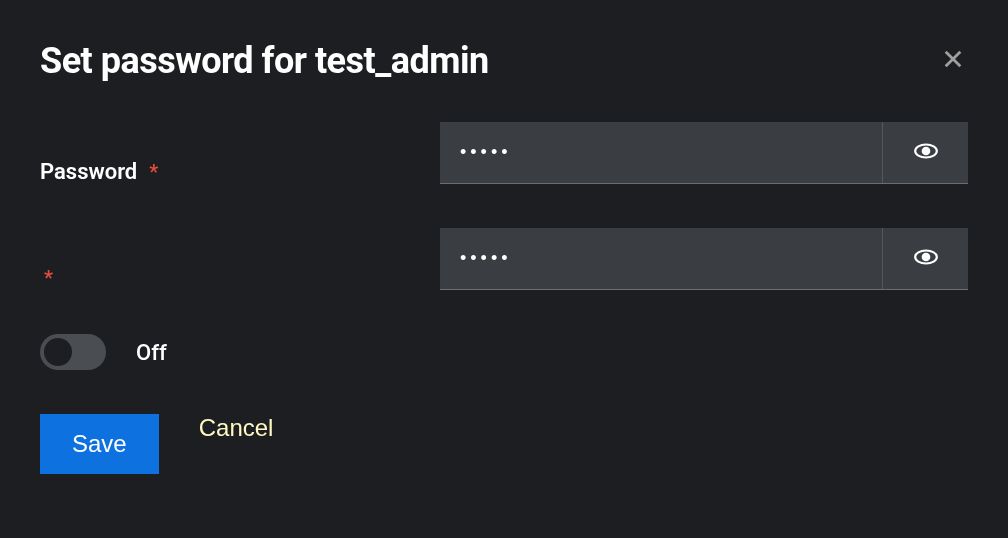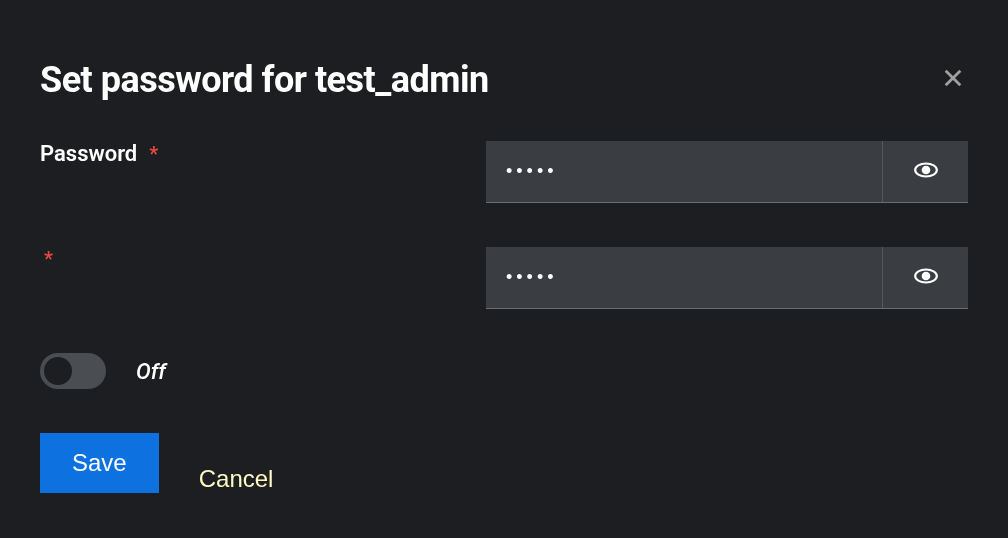--- a/index.html
+++ b/index.html
@@ -16,41 +16,39 @@
       overflow: hidden;
     }
     .modal {
       padding: 40px 40px 40px 40px;
     }
     .modal-header {
       display: flex;
       justify-content: space-between;
       align-items: center;
       margin-bottom: 40px;
-      margin-top: 19px;
     }
     .modal-title {
       font-size: 36px;
       font-weight: 700;
       letter-spacing: -0.5px;
     }
     .close-btn {
       background: none;
       border: none;
       color: #a0a0a0;
       font-size: 28px;
       cursor: pointer;
       padding: 4px;
       line-height: 1;
     }
     .form-row {
       display: flex;
-      align-items: flex-start;
+      align-items: flex-end;
       margin-bottom: 44px;
-      gap: 46px;
     }
     .form-label {
       width: 400px;
       font-size: 22px;
       font-weight: 600;
       display: flex;
       align-items: center;
       gap: 8px;
     }
     .required {
@@ -122,25 +120,24 @@
       height: 28px;
       background: #1c1e21;
       border-radius: 50%;
       top: 4px;
       left: 4px;
       transition: left 0.2s;
     }
     .toggle-label {
       font-size: 22px;
       font-weight: 500;
-      font-style: italic;
     }
     .modal-footer {
       display: flex;
-      align-items: flex-end;
+      align-items: flex-start;
       gap: 40px;
       margin-top: 30px;
     }
     .save-btn {
       background: #0d72df;
       color: #ffffff;
       border: none;
       font-size: 24px;
       font-weight: 500;
       padding: 16px 32px;

